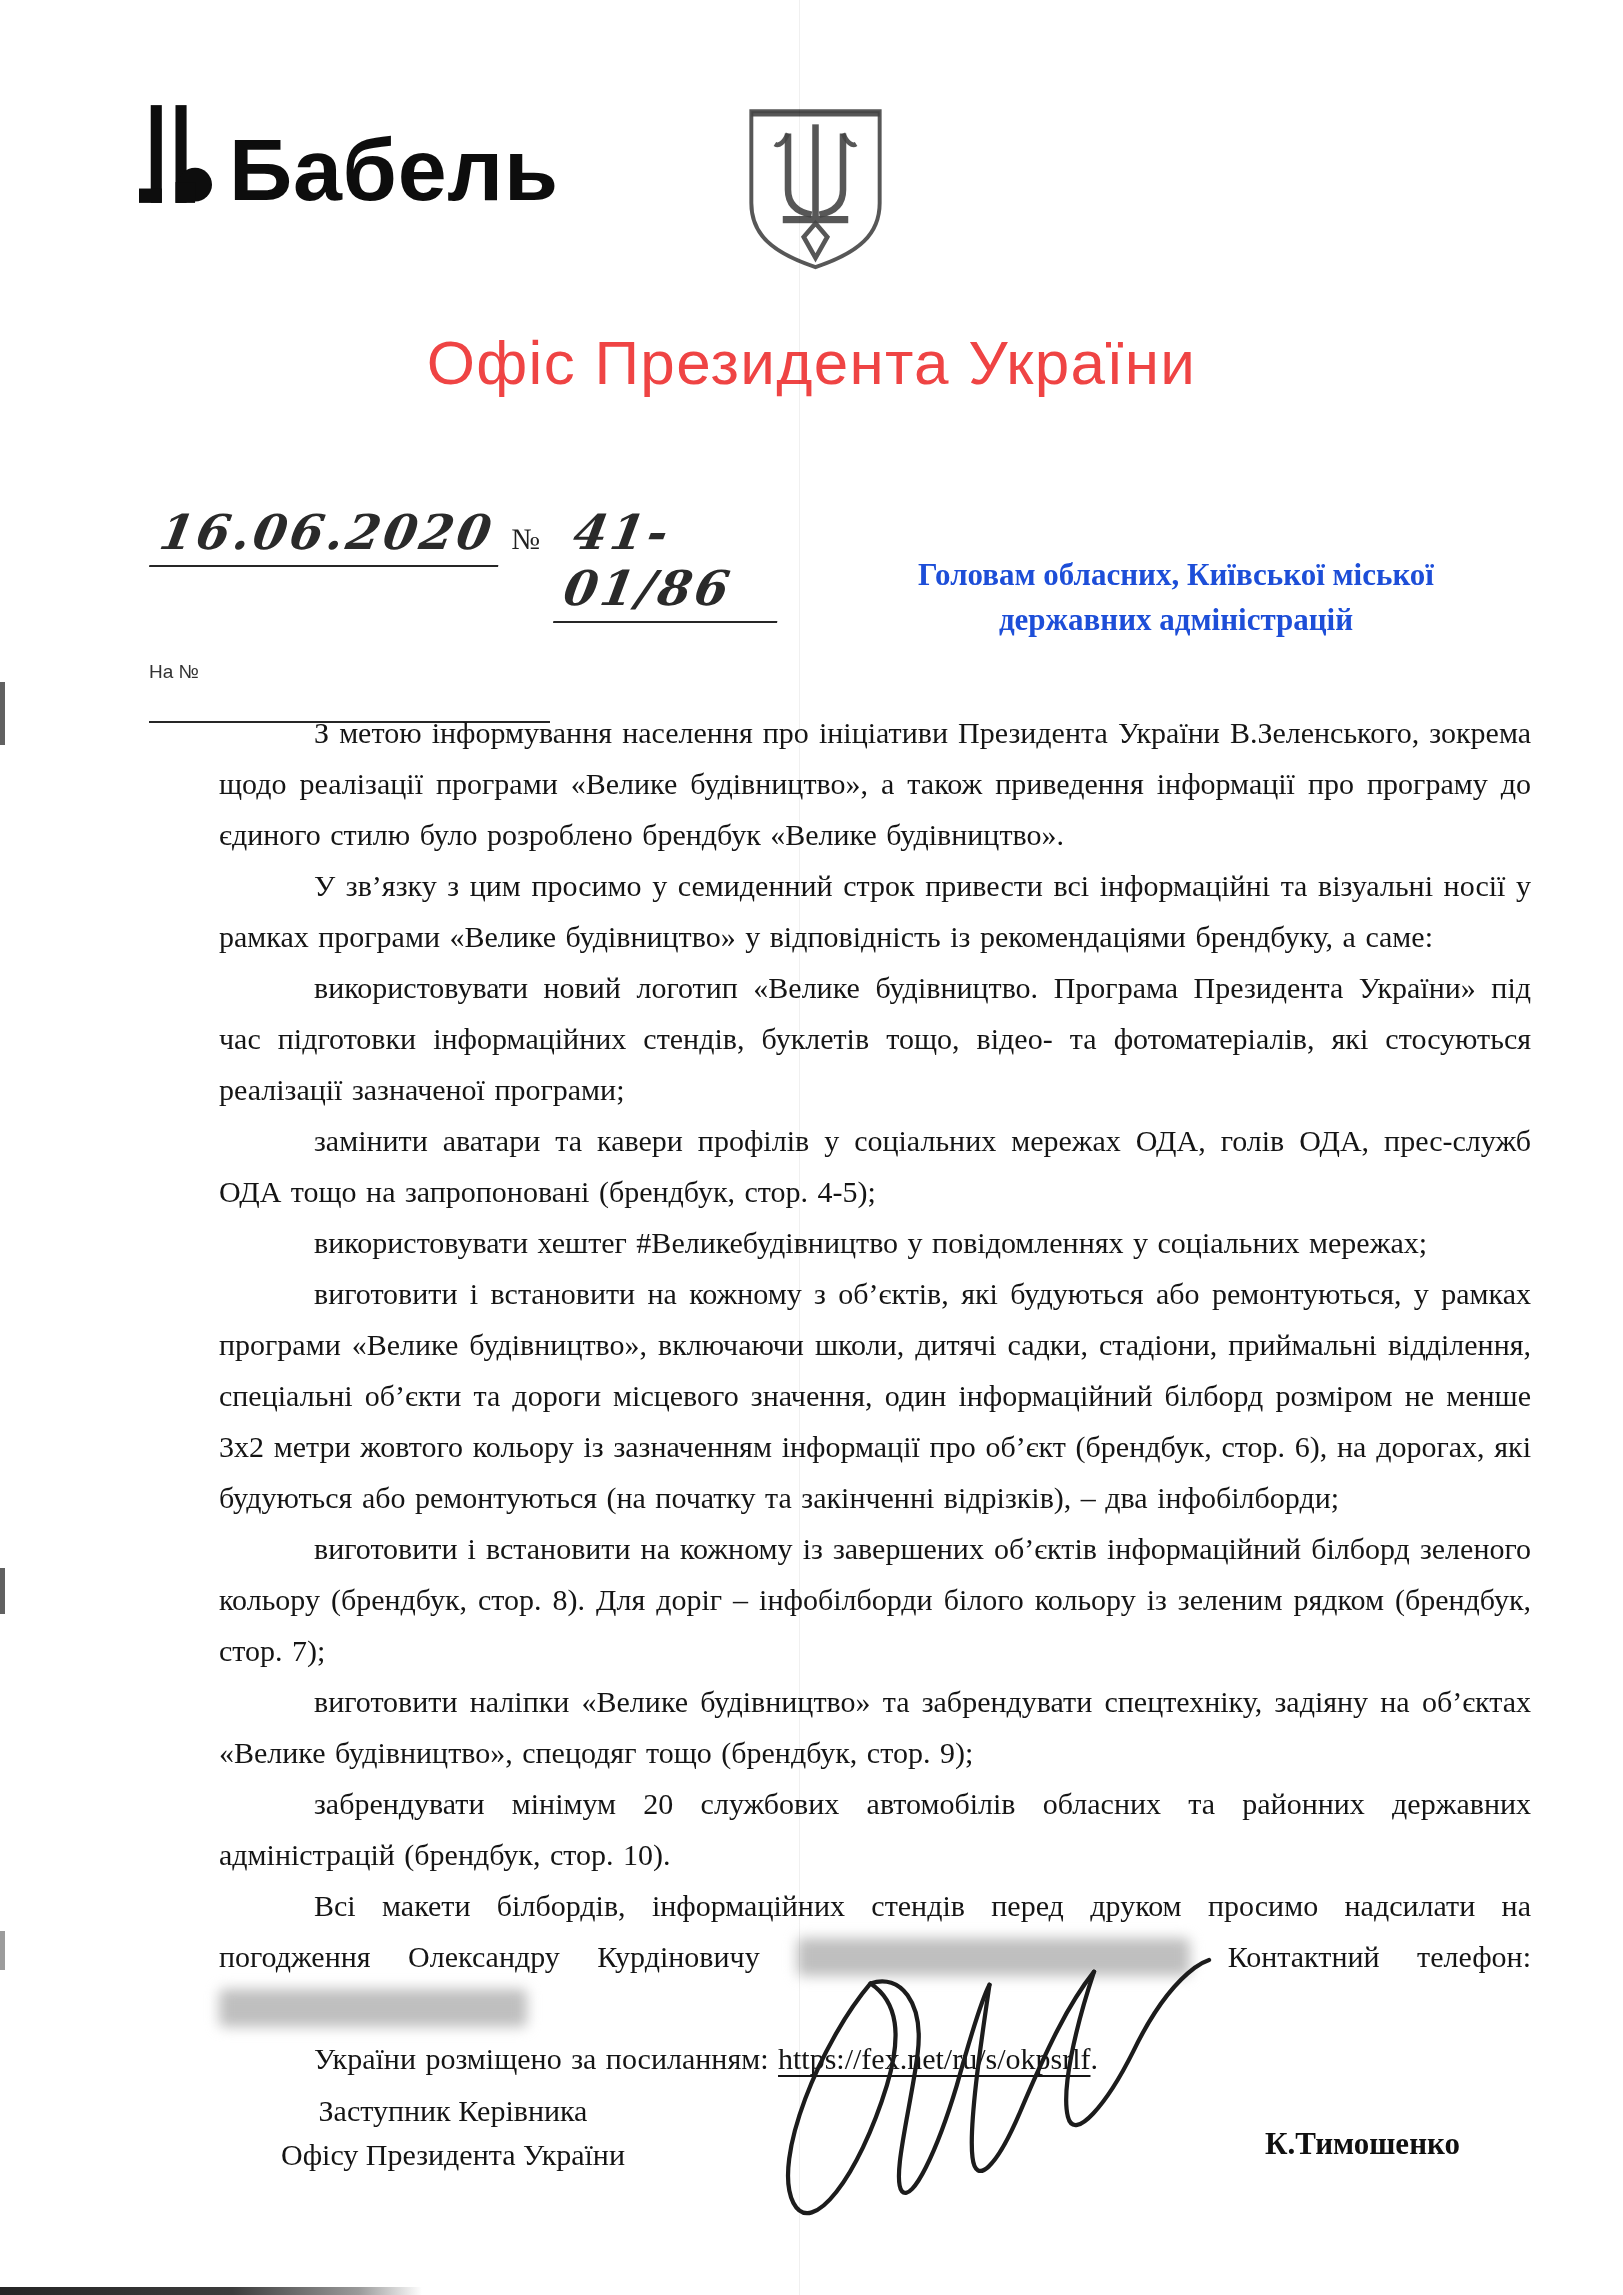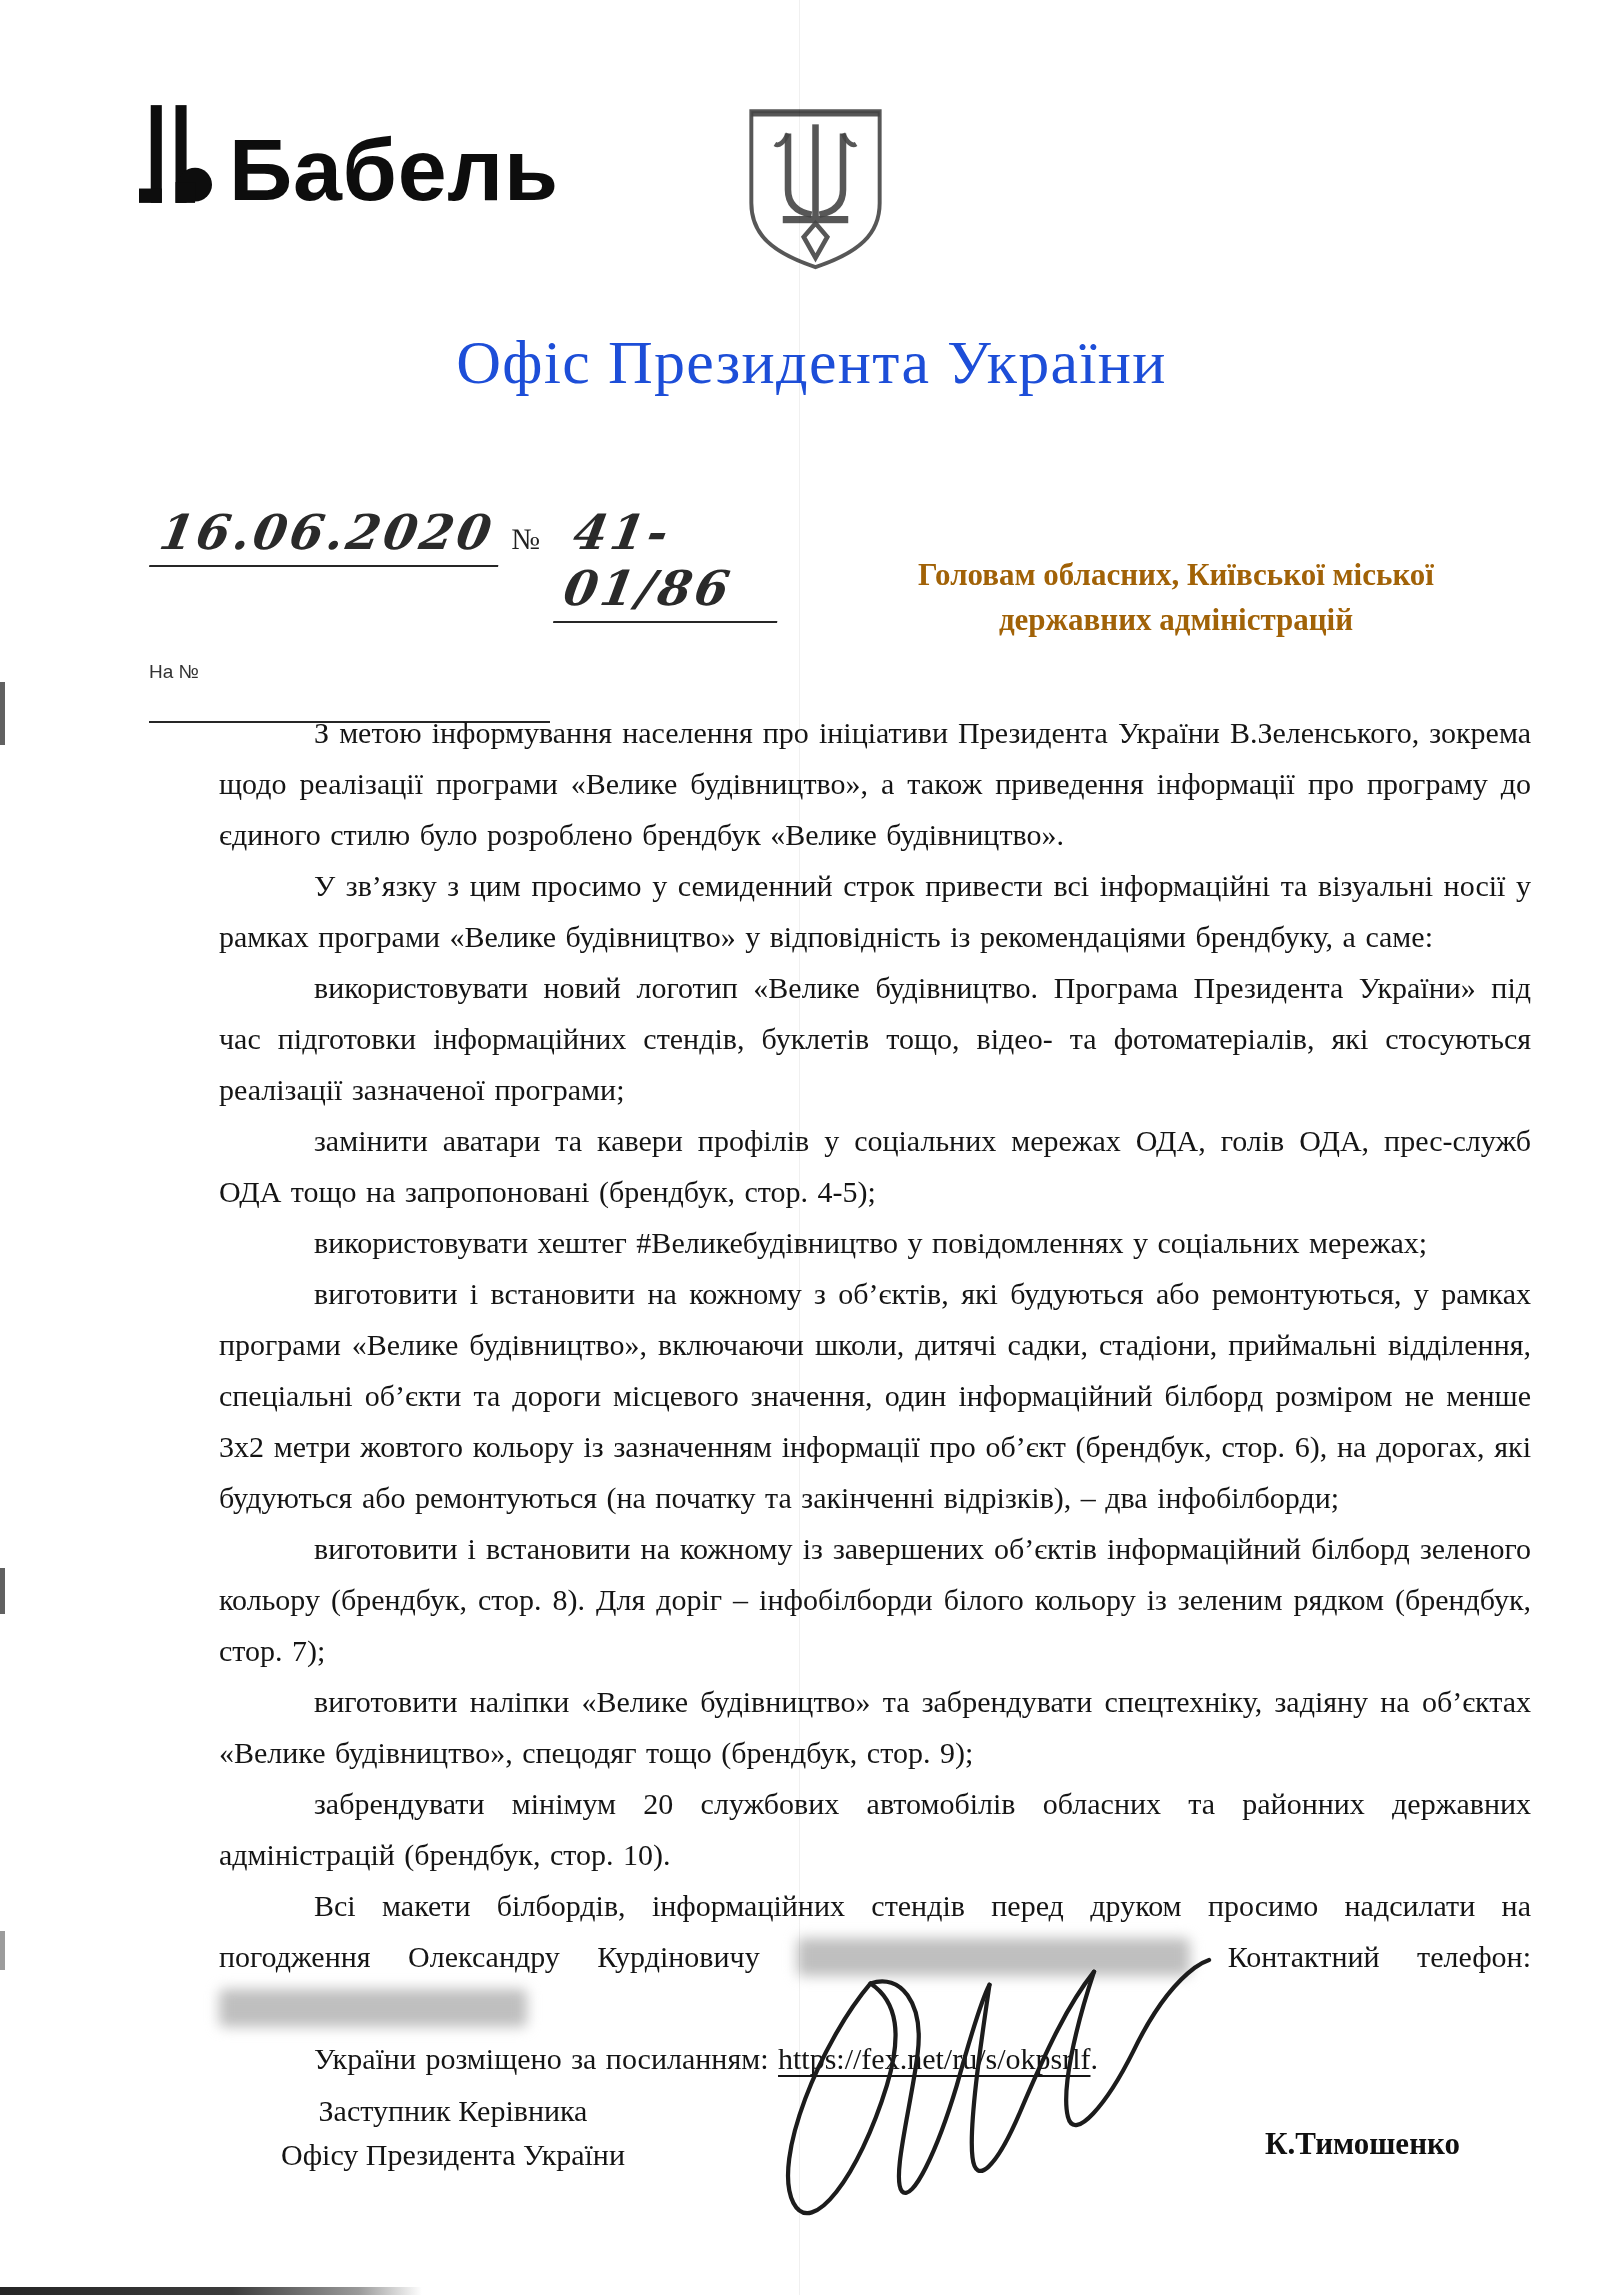--- a/index.html
+++ b/index.html
@@ -13,42 +13,42 @@
   #babel-logo .logo-text{
     font-family:"Liberation Sans", sans-serif; font-weight:700;
     font-size:88px; line-height:68px; letter-spacing:0.7px; color:#0d0d0d;
     margin-bottom:1.3px;
   }
   
   #trident{position:absolute; left:746px; top:106px;}
   
   #org-name{
     position:absolute; left:0; top:327px; width:100%;
-    text-align:center; font-family:Liberation Serif, serif;
-    font-size:62px; font-weight:400; letter-spacing:1.3px; color:#1d4ed8;
+    text-align:center; font-family:Liberation Sans, sans-serif;
+    font-size:62px; font-weight:400; letter-spacing:1.3px; color:#ef4444;
   }
   
   #ref-block{position:absolute; left:149px; top:504px; width:628px;}
   .date-row{display:flex; align-items:baseline; gap:13px;}
   .hw{
     font-family:"DejaVu Serif", serif; font-style:italic; font-weight:700;
     font-size:48px; color:#2a2a2a; letter-spacing:3.3px;
     transform:skewX(-10deg); transform-origin:bottom left; display:inline-block;
   }
   .hw-underlined{border-bottom:2.6px solid #262626; padding:0 10.5px 5.2px 5.2px;}
   .no-symbol{font-size:30px; color:#222; font-family:"Liberation Serif", serif;}
   .reply-row{
     margin-top:38px; font-family:"Liberation Sans", sans-serif;
     font-size:19px; color:#333; display:flex; align-items:baseline; gap:10.5px;flex-direction:column;
   }
   .reply-line{display:inline-block; width:401px; height:27.5px; border-bottom:2.6px solid #262626;}
   
   #addressee{
     position:absolute; left:833px; top:552px; width:686px;
-    text-align:center; font-weight:700; font-size:31px; line-height:45px; color:#a16207;
+    text-align:center; font-weight:700; font-size:31px; line-height:45px; color:#1d4ed8;
   }
   
   #body{
     position:absolute; left:219px; top:707px; width:1312px;
     font-size:30px; line-height:51px; text-align:justify; color:#151515;
     word-spacing:2px;
   }
   #body p{margin:0; text-indent:95px;}
   .redact{
     display:inline-block; height:38px; background:#bfbfbf;

